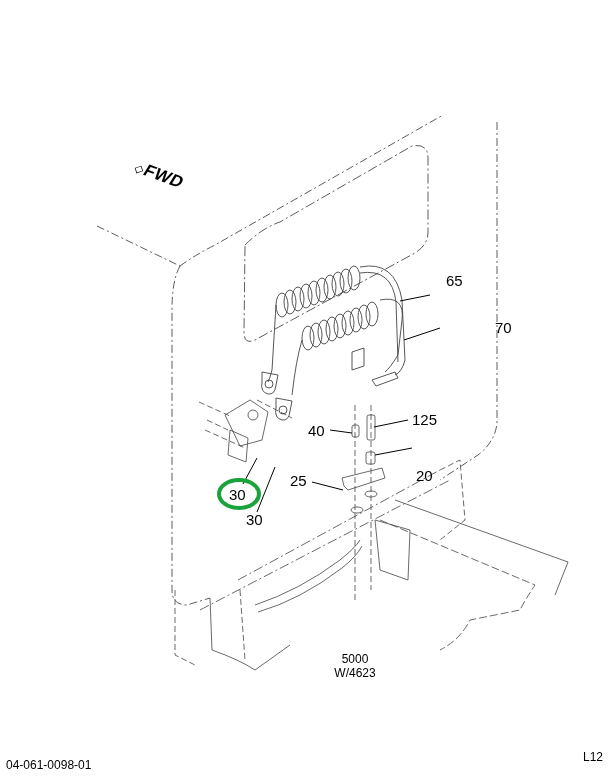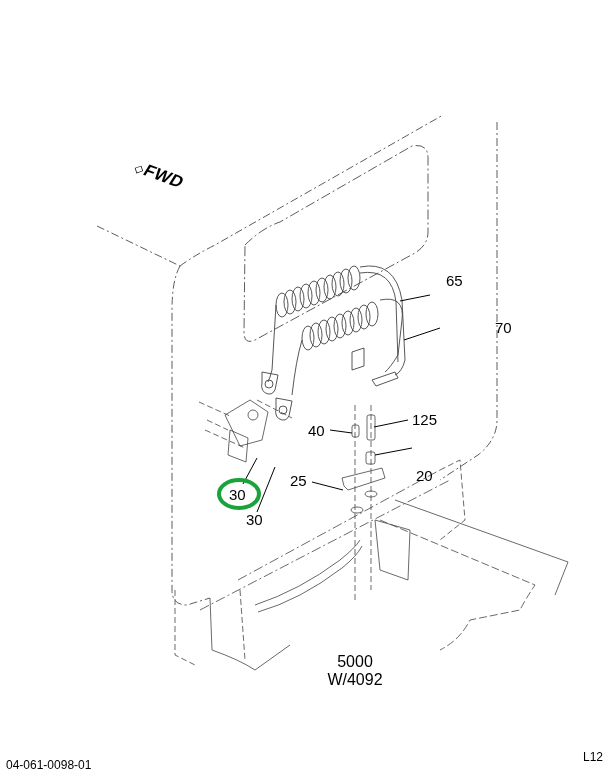--- a/index.html
+++ b/index.html
@@ -1,20 +1,20 @@
 <!DOCTYPE html>
 <html><head>
   <meta charset="utf-8">
   <style>
     html, body { margin: 0; padding: 0; background: #ffffff; }
     body { width: 610px; height: 777px; position: relative; overflow: hidden; font-family: "Liberation Sans", sans-serif; color: #000; }
     #diagram { position: absolute; left: 0; top: 0; width: 610px; height: 777px; }
     .callout { position: absolute; font-size: 15px; line-height: 1; color: #000; }
     .footer-text { position: absolute; font-size: 12px; line-height: 1; color: #000; }
-    .center-label { position: absolute; font-size: 16px; line-height: 1.15; text-align: center; color: #000; }
+    .center-label { position: absolute; font-size: 12px; line-height: 1.15; text-align: center; color: #000; }
     .fwd { position: absolute; left: 141px; top: 158px; font-weight: bold; font-size: 17px; transform: rotate(20deg) skewX(-12deg); transform-origin: left top; letter-spacing: 0.5px; }
   </style>
 </head>
 <body>
 
 <svg id="diagram" viewBox="0 0 610 777" xmlns="http://www.w3.org/2000/svg" fill="none" stroke="#333" stroke-width="0.8">
 
   <g>
     <path d="M97 226 L180 266" stroke-dasharray="8 3 2 3"></path>
     <path d="M180 266 Q172 280 172 310 L172 590 Q172 605 187 605 L210 598" stroke-dasharray="8 3 2 3"></path>
@@ -120,17 +120,17 @@
 <div class="callout" style="left:460px;top:320px;margin-left:35px;">70</div>
 <div class="callout" style="left:412px;top:412px;">125</div>
 <div class="callout" style="left:308px;top:423px;">40</div>
 <div class="callout" style="left:416px;top:440px;margin-top:28px;">20</div>
 <div class="callout" style="left:290px;top:473px;text-align:center;">25</div>
 <div class="callout" style="left:229px;top:487px;">30</div>
 <div class="callout" style="left:246px;top:512px;">30</div>
 
 <div class="center-label" style="left:320px;top:653px;width:70px;">
   <div>5000</div>
-  <div>W/4092</div>
+  <div>W/4623</div>
 </div>
 
 <div class="footer-text" style="left:6px;top:759px;">04-061-0098-01</div>
 <div class="footer-text" style="left:583px;top:751px;">L12</div>
 
 </body></html>

